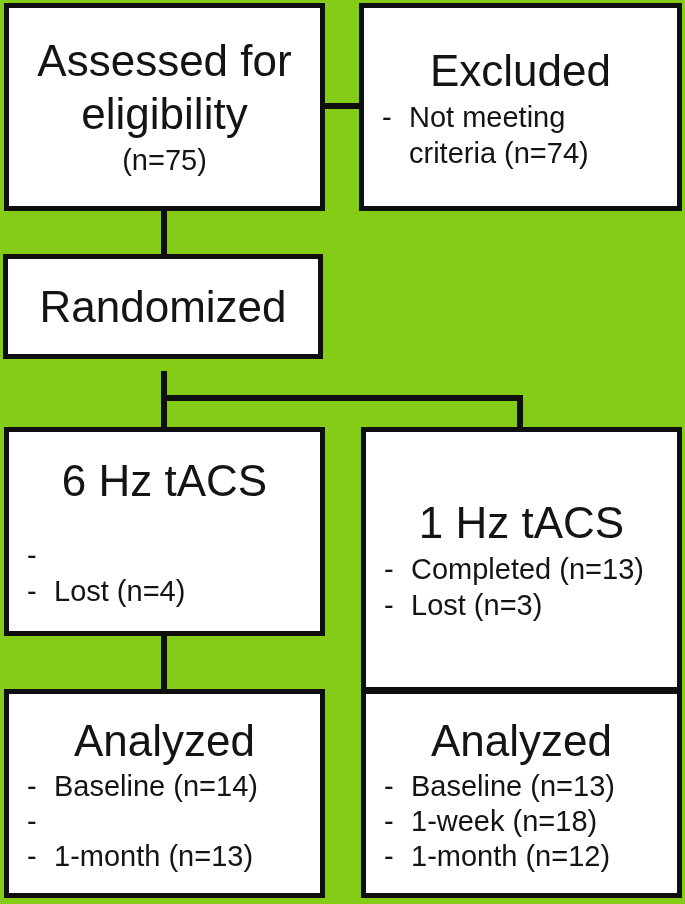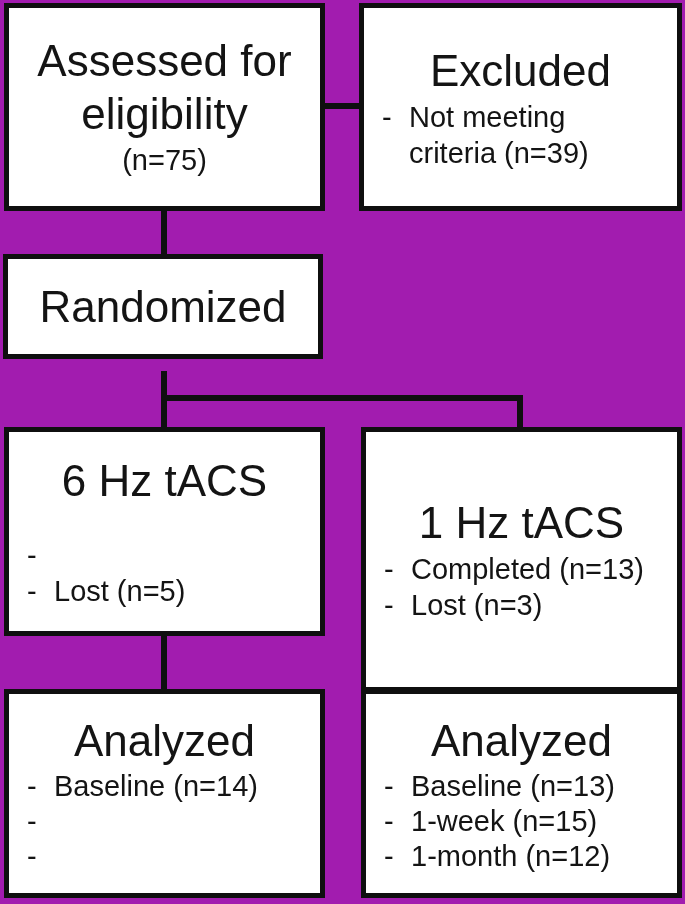--- a/index.html
+++ b/index.html
@@ -4,21 +4,21 @@
 <style>
   * { margin: 0; padding: 0; box-sizing: border-box; }
   html, body { background: #ffffff; }
   body {
     width: 685px; height: 904px;
     font-family: "Liberation Sans", "DejaVu Sans", sans-serif;
     color: #141414;
   }
   .canvas {
     position: relative; width: 685px; height: 904px;
-    background: #a21caf; overflow: hidden;
+    background: #84cc16; overflow: hidden;
   }
   .conn { position: absolute; background: #0f0f0f; }
   .box {
     position: absolute; background: #ffffff;
     border: 5px solid #0f0f0f;
     display: flex; flex-direction: column; justify-content: center;
   }
   .title {
     font-size: 44px; line-height: 53px;
     text-align: center; white-space: nowrap;
@@ -52,38 +52,38 @@
     <div class="title">Assessed for</div>
     <div class="title">eligibility</div>
     <div class="count">(n=75)</div>
   </div>
 
   <div class="box" id="box-excluded" style="left:359px; top:3px; width:323px; height:208px;">
     <div class="title">Excluded</div>
     <div class="items">
       <div class="item">
         <span class="dash">-</span>
-        <span class="txt">Not meeting criteria (n=39)</span>
+        <span class="txt">Not meeting criteria (n=74)</span>
       </div>
     </div>
   </div>
 
   <div class="box" id="box-randomized" style="left:3px; top:254px; width:320px; height:105px;">
     <div class="title">Randomized</div>
   </div>
 
   <div class="box" id="box-6hz" style="left:4px; top:427px; width:321px; height:209px;gap:28px;">
     <div class="title">6 Hz tACS</div>
     <div class="items">
       <div class="item">
         <span class="dash">-</span>
       </div>
       <div class="item">
         <span class="dash">-</span>
-        <span class="txt">Lost (n=5)</span>
+        <span class="txt">Lost (n=4)</span>
       </div>
     </div>
   </div>
 
   <div class="box" id="box-1hz" style="left:361px; top:427px; width:321px; height:265px;">
     <div class="title">1 Hz tACS</div>
     <div class="items">
       <div class="item">
         <span class="dash">-</span>
         <span class="txt">Completed (n=13)</span>
@@ -100,34 +100,35 @@
     <div class="items">
       <div class="item">
         <span class="dash">-</span>
         <span class="txt">Baseline (n=14)</span>
       </div>
       <div class="item">
         <span class="dash">-</span>
       </div>
       <div class="item">
         <span class="dash">-</span>
+        <span class="txt">1-month (n=13)</span>
       </div>
     </div>
   </div>
 
   <div class="box analyzed" id="box-analyzed-1hz" style="left:361px; top:689px; width:321px; height:209px;">
     <div class="title">Analyzed</div>
     <div class="items">
       <div class="item">
         <span class="dash">-</span>
         <span class="txt">Baseline (n=13)</span>
       </div>
       <div class="item">
         <span class="dash">-</span>
-        <span class="txt">1-week (n=15)</span>
+        <span class="txt">1-week (n=18)</span>
       </div>
       <div class="item">
         <span class="dash">-</span>
         <span class="txt">1-month (n=12)</span>
       </div>
     </div>
   </div>
 
 </div>
 

